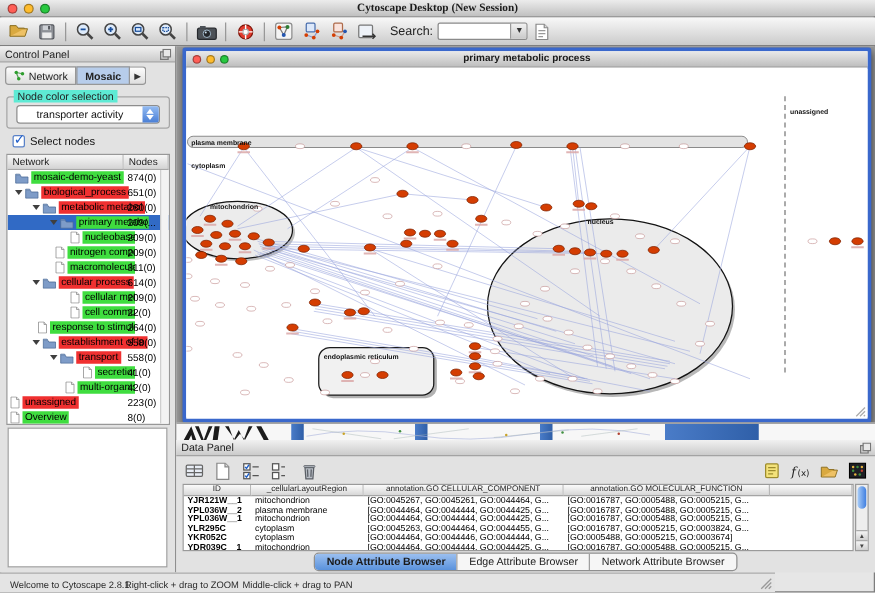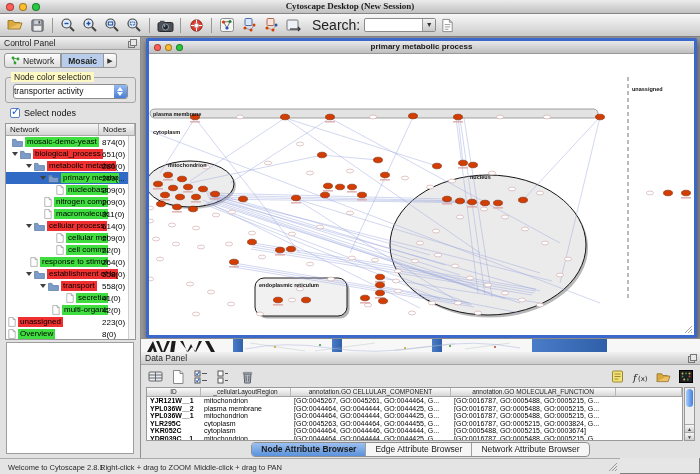--- a/index.html
+++ b/index.html
@@ -14,37 +14,37 @@
   .lights { position:absolute; left:6px; top:3px; display:flex; gap:5px; }
   .light { width:8px; height:8px; border-radius:50%; border:1px solid rgba(0,0,0,.35); }
   .l-red{ background:#ff5f57; } .l-yel{ background:#febc2e; } .l-grn{ background:#28c840; }
 
   #toolbar { position:absolute; left:0; top:14px; width:700px; height:23px;
     background:linear-gradient(#f8f8f8,#cbcbcb); border-bottom:1px solid #7f7f7f;
     display:flex; align-items:center; padding-left:4px; }
   .tbtn { width:22px; height:19px; display:flex; align-items:center; justify-content:center; border-radius:3px; }
   .tsep { width:1px; height:15px; background:#989898; margin:0 4px; }
   #search-wrap { display:flex; align-items:center; }
-  #search-label { font-size:14px; color:#222; margin:0 4px 0 8px; }
+  #search-label { font-size:10px; color:#222; margin:0 4px 0 8px; }
   #search-field { width:72px; height:14px; background:#fff; border:1px solid #8a8a8a; border-radius:2px; position:relative; }
   #search-arrow { position:absolute; right:0; top:0; width:13px; height:12px; background:linear-gradient(#f2f2f2,#c9c9c9); border-left:1px solid #9a9a9a; font-size:7px; text-align:center; line-height:12px; color:#333; }
 
   
   #control-panel { position:absolute; left:0; top:37px; width:141px; height:421px; background:#e2e2e2; border-right:1px solid #8f8f8f; }
   .panel-header { height:13px; background:linear-gradient(#f1f1f1,#cbcbcb); border-bottom:1px solid #a3a3a3; font-size:8.5px; font-weight:normal; color:#222; padding-left:4px; line-height:13px; position:relative; }
   .float-icon { position:absolute; right:3px; top:2px; width:9px; height:9px; }
   #cp-tabs { position:absolute; left:4px; top:16px; height:15px; display:flex; }
   .cp-tab { border:1px solid #979797; background:linear-gradient(#fdfdfd,#dedede); font-size:8.5px; display:flex; align-items:center; gap:3px; padding:0 6px; color:#222; }
   .cp-tab:first-child { border-radius:3px 0 0 3px; }
   .cp-tab.selected { background:#b7cdeb; font-weight:bold; }
   .tab-more { width:13px; border:1px solid #979797; border-left:none; border-radius:0 3px 3px 0; background:linear-gradient(#fdfdfd,#dedede); font-size:7px; display:flex; align-items:center; justify-content:center; color:#333; }
   #groupbox { position:absolute; left:5px; top:40px; width:131px; height:26px; border:1px solid #a6a6a6; border-radius:3px; }
-  #groupbox .legend { position:absolute; top:-6px; left:5px; background:#fef9c3; padding:0 3px; font-size:8.5px; color:#222; }
+  #groupbox .legend { position:absolute; top:-6px; left:5px; background:#5eead4; padding:0 3px; font-size:8.5px; color:#222; }
   #combo { position:absolute; left:7px; top:6px; width:115px; height:15px; background:#fff; border:1px solid #8d8d8d; border-radius:3px; display:flex; }
-  #combo .value { flex:1; font-size:8.5px; text-align:left; line-height:13px; color:#111; overflow:hidden; white-space:nowrap; }
+  #combo .value { flex:1; font-size:8.5px; text-align:center; line-height:13px; color:#111; overflow:hidden; white-space:nowrap; }
   #combo .stepper { width:13px; border-radius:0 2px 2px 0; background:linear-gradient(#93bbf2,#4a7fd6); position:relative; }
   .step-up,.step-dn { position:absolute; left:3px; width:0; height:0; border-left:3px solid transparent; border-right:3px solid transparent; }
   .step-up { top:2px; border-bottom:4px solid #fff; }
   .step-dn { bottom:2px; border-top:4px solid #fff; }
   #select-nodes-row { position:absolute; left:10px; top:71px; display:flex; align-items:center; gap:4px; }
   #select-nodes-box { width:10px; height:10px; background:#fff; border:1px solid #5a82c8; border-radius:2px; position:relative; }
   #select-nodes-box .check { position:absolute; left:0px; top:-4px; color:#1d5cc8; font-size:11px; font-weight:bold; }
   #select-nodes-label { font-size:9px; color:#111; }
 
   #tree-box { position:absolute; left:5px; top:86px; width:131px; height:217px; background:#fff; border:1px solid #989898; overflow:hidden; }

